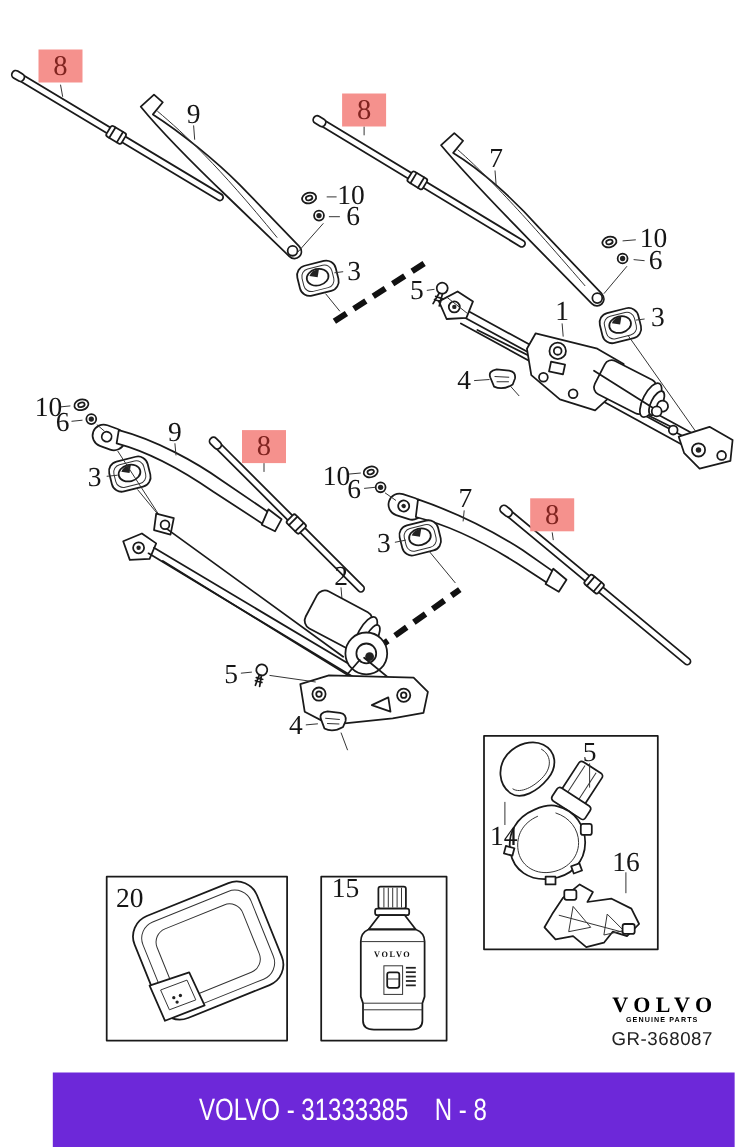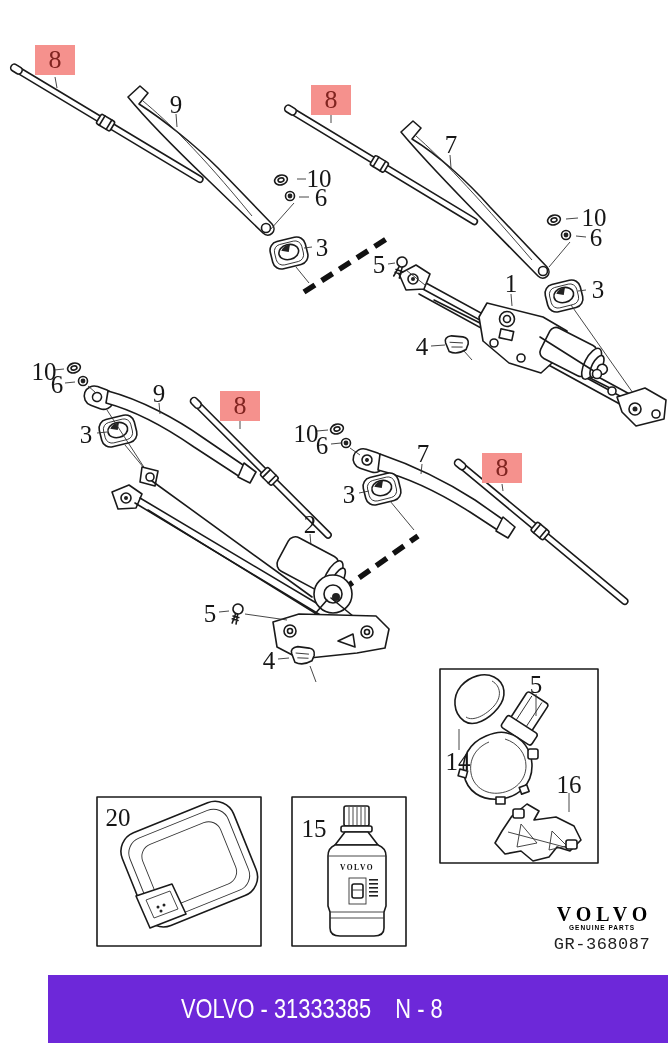--- a/index.html
+++ b/index.html
@@ -14,21 +14,21 @@
   .dash{stroke:#111;fill:none;stroke-width:5.5;stroke-dasharray:13 8;}
   
   .callout{position:absolute;transform:translate(-50%,-50%);font-size:25px;line-height:1;
            color:#161616;white-space:nowrap;z-index:5;}
   .callout.highlighted{width:40px;height:30px;display:flex;align-items:center;justify-content:center;
            font-size:26px;}
   
   .branding{position:absolute;left:540px;top:903px;width:124px;text-align:center;color:#000;z-index:4;}
   .wordmark{font-family:"Liberation Serif",serif;font-weight:bold;font-size:20px;letter-spacing:5px;margin-left:5px;line-height:1.1;}
   .tagline{font-family:"Liberation Sans",sans-serif;font-weight:bold;font-size:6.5px;letter-spacing:1px;margin-top:-1px;}
-  .gr-number{font-family:Liberation Mono, monospace;font-size:17px;color:#222;margin-top:4px;letter-spacing:0.5px;}
+  .gr-number{font-family:Liberation Sans, sans-serif;font-size:17px;color:#222;margin-top:4px;letter-spacing:0.5px;}
   
   .footer{position:absolute;left:0;top:975px;width:668px;height:68px;display:flex;align-items:center;
           justify-content:center;z-index:6;}
   .footer-inner{display:flex;gap:31px;transform:scaleX(0.78);transform-origin:center;margin-right:140px;
           font-family:"Liberation Sans",sans-serif;font-size:28px;white-space:nowrap;}
 </style>
 </head>
 <body>
 
 <div class="stage">
@@ -376,21 +376,21 @@
       <div class="callout" style="left: 423px; top: 453px;">7</div>
       <div class="callout" style="left: 349px; top: 494px;">3</div>
       <div class="callout highlighted" style="left: 502px; top: 468px; background: rgb(245, 145, 141); color: rgb(128, 36, 32);">8</div>
       <div class="callout" style="left: 310px; top: 524px;">2</div>
       <div class="callout" style="left: 210px; top: 613px;">5</div>
       <div class="callout" style="left: 269px; top: 660px;">4</div>
       <div class="callout" style="left: 536px; top: 684px;">5</div>
       <div class="callout" style="left: 458px; top: 761px;">14</div>
       <div class="callout" style="left: 569px; top: 784px;">16</div>
       <div class="callout" style="left: 118px; top: 817px;">20</div>
-      <div class="callout" style="left: 314px; top: 828px;">15</div>
+      <div class="callout" style="left: 314px; top: 808px;">15</div>
     </div>
 
   <div class="branding">
     <div class="wordmark">VOLVO</div>
     <div class="tagline">GENUINE PARTS</div>
     <div class="gr-number">GR-368087</div>
   </div>
 
   <div class="footer" style="background: #6d28d9; color: rgb(255, 255, 255); margin-left: 48px;">
     <div class="footer-inner">

